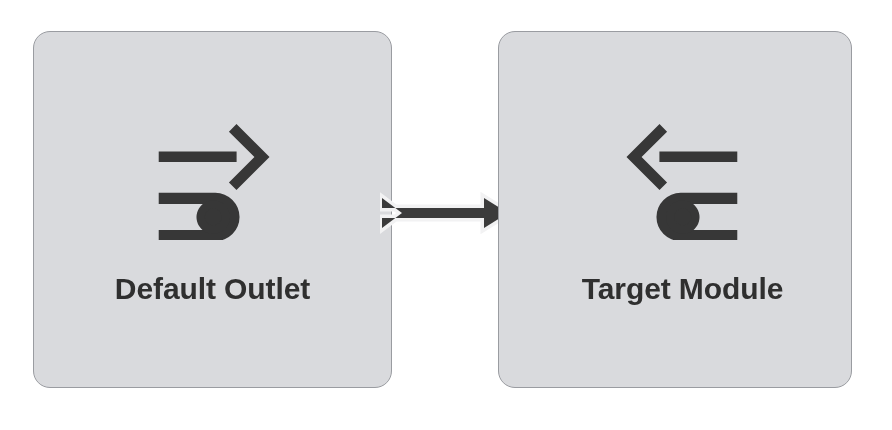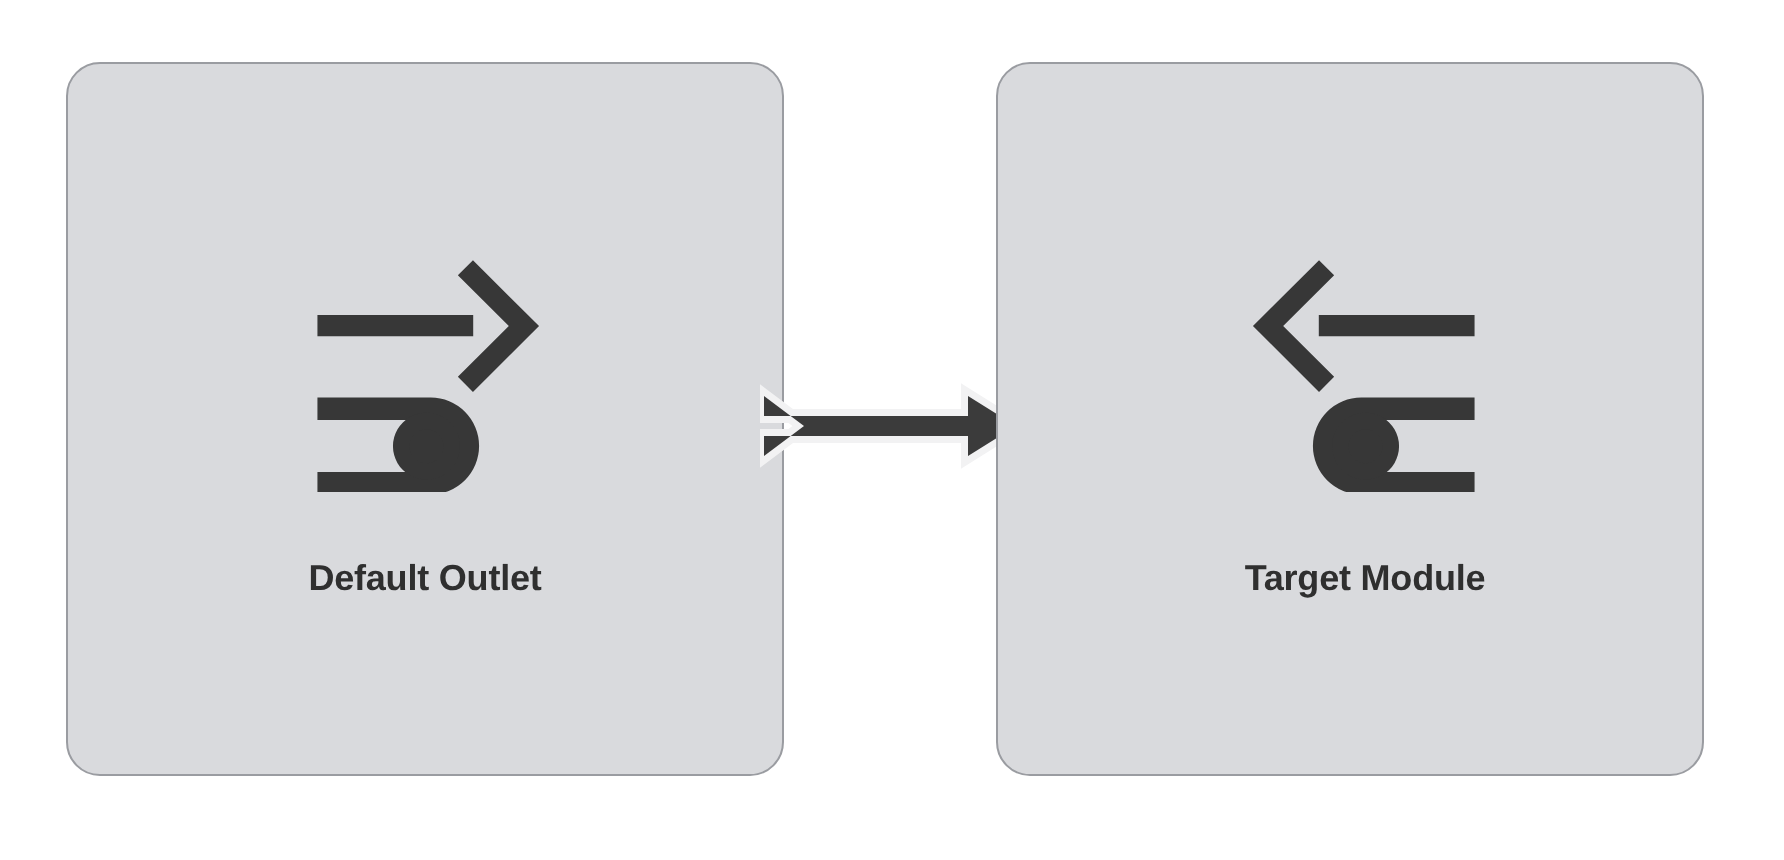--- a/index.html
+++ b/index.html
@@ -53,21 +53,21 @@
   }
   .node-icon.mirrored {
     transform: scaleX(-1);
   }
   .node-icon .ico-fill {
     fill: #373737;
   }
 
   .node-label {
     font-family: "Liberation Sans", sans-serif;
-    font-size: 18px;
+    font-size: 30px;
     font-weight: bold;
     color: #2f2f2f;
     letter-spacing: -0.1px;
     line-height: 1;
     text-align: center;
     white-space: nowrap;
   }
 
   
   #connector {

